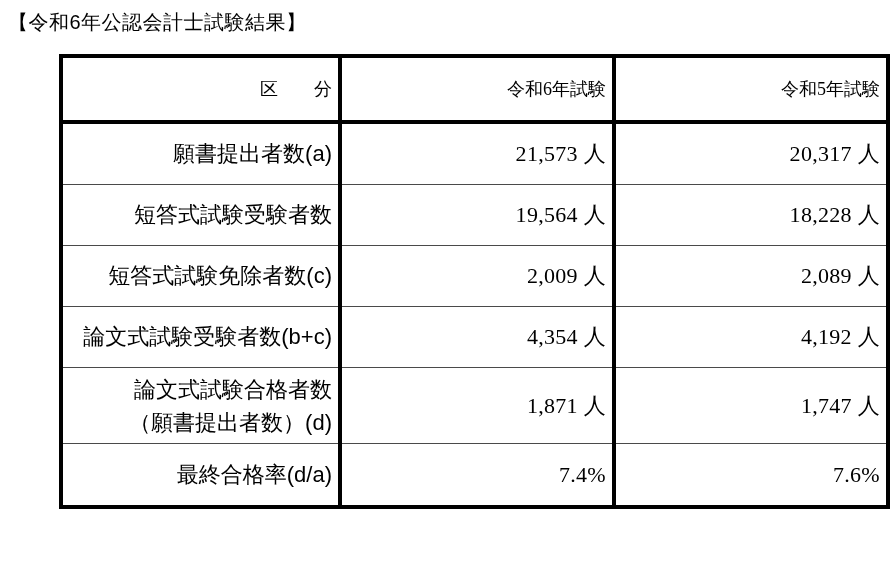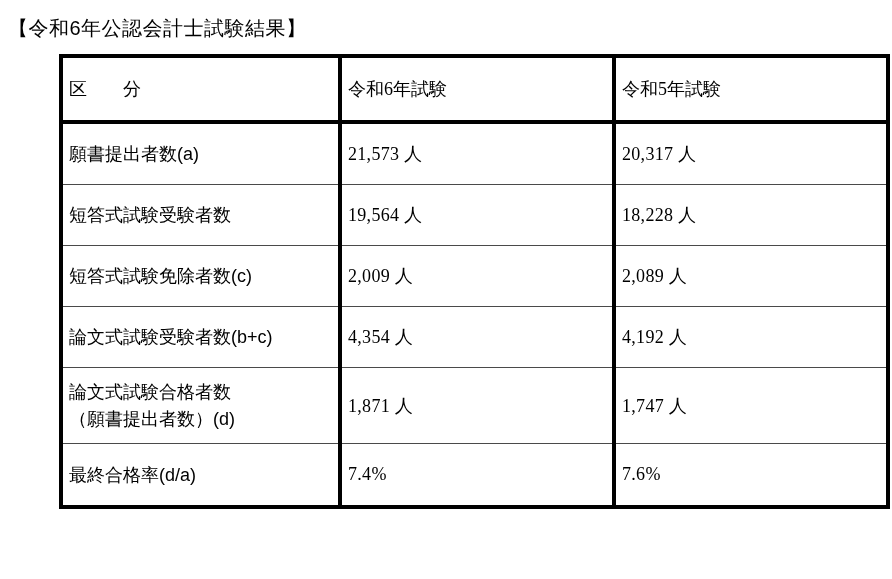--- a/index.html
+++ b/index.html
@@ -11,53 +11,53 @@
     position: relative;
     width: 892px;
     height: 579px;
     font-family: "Liberation Sans", "DejaVu Sans", sans-serif;
     color: #000000;
     overflow: hidden;
   }
   .doc-title {
     position: absolute;
     left: 8px;
-    top: 15px;
+    top: 9px;
     font-size: 20px;
     font-weight: 500;
     letter-spacing: 0.5px;
     white-space: nowrap;
   }
   table.results {
     position: absolute;
     left: 59px;
     top: 54px;
     width: 827px;
     border-collapse: collapse;
     table-layout: fixed;
     border: 4px solid #000000;
   }
   table.results col.c1 { width: 279px; }
   table.results col.c2 { width: 274px; }
   table.results col.c3 { width: 274px; }
   table.results th,
   table.results td {
-    text-align: left;
+    text-align: right;
     vertical-align: middle;
     padding: 0 6px;
     background: #ffffff;
   }
   table.results th {
     font-weight: 500;
     font-size: 18px;
     height: 62px;
     border-bottom: 4px solid #000000;
   }
   table.results td {
-    font-size: 18px;
+    font-size: 22px;
     height: 60px;
     border-top: 1px solid #4a4a4a;
     border-bottom: 1px solid #4a4a4a;
   }
   
   table.results th + th,
   table.results td + td {
     border-left: 4px solid #000000;
     font-family: Liberation Serif, serif;
   }

